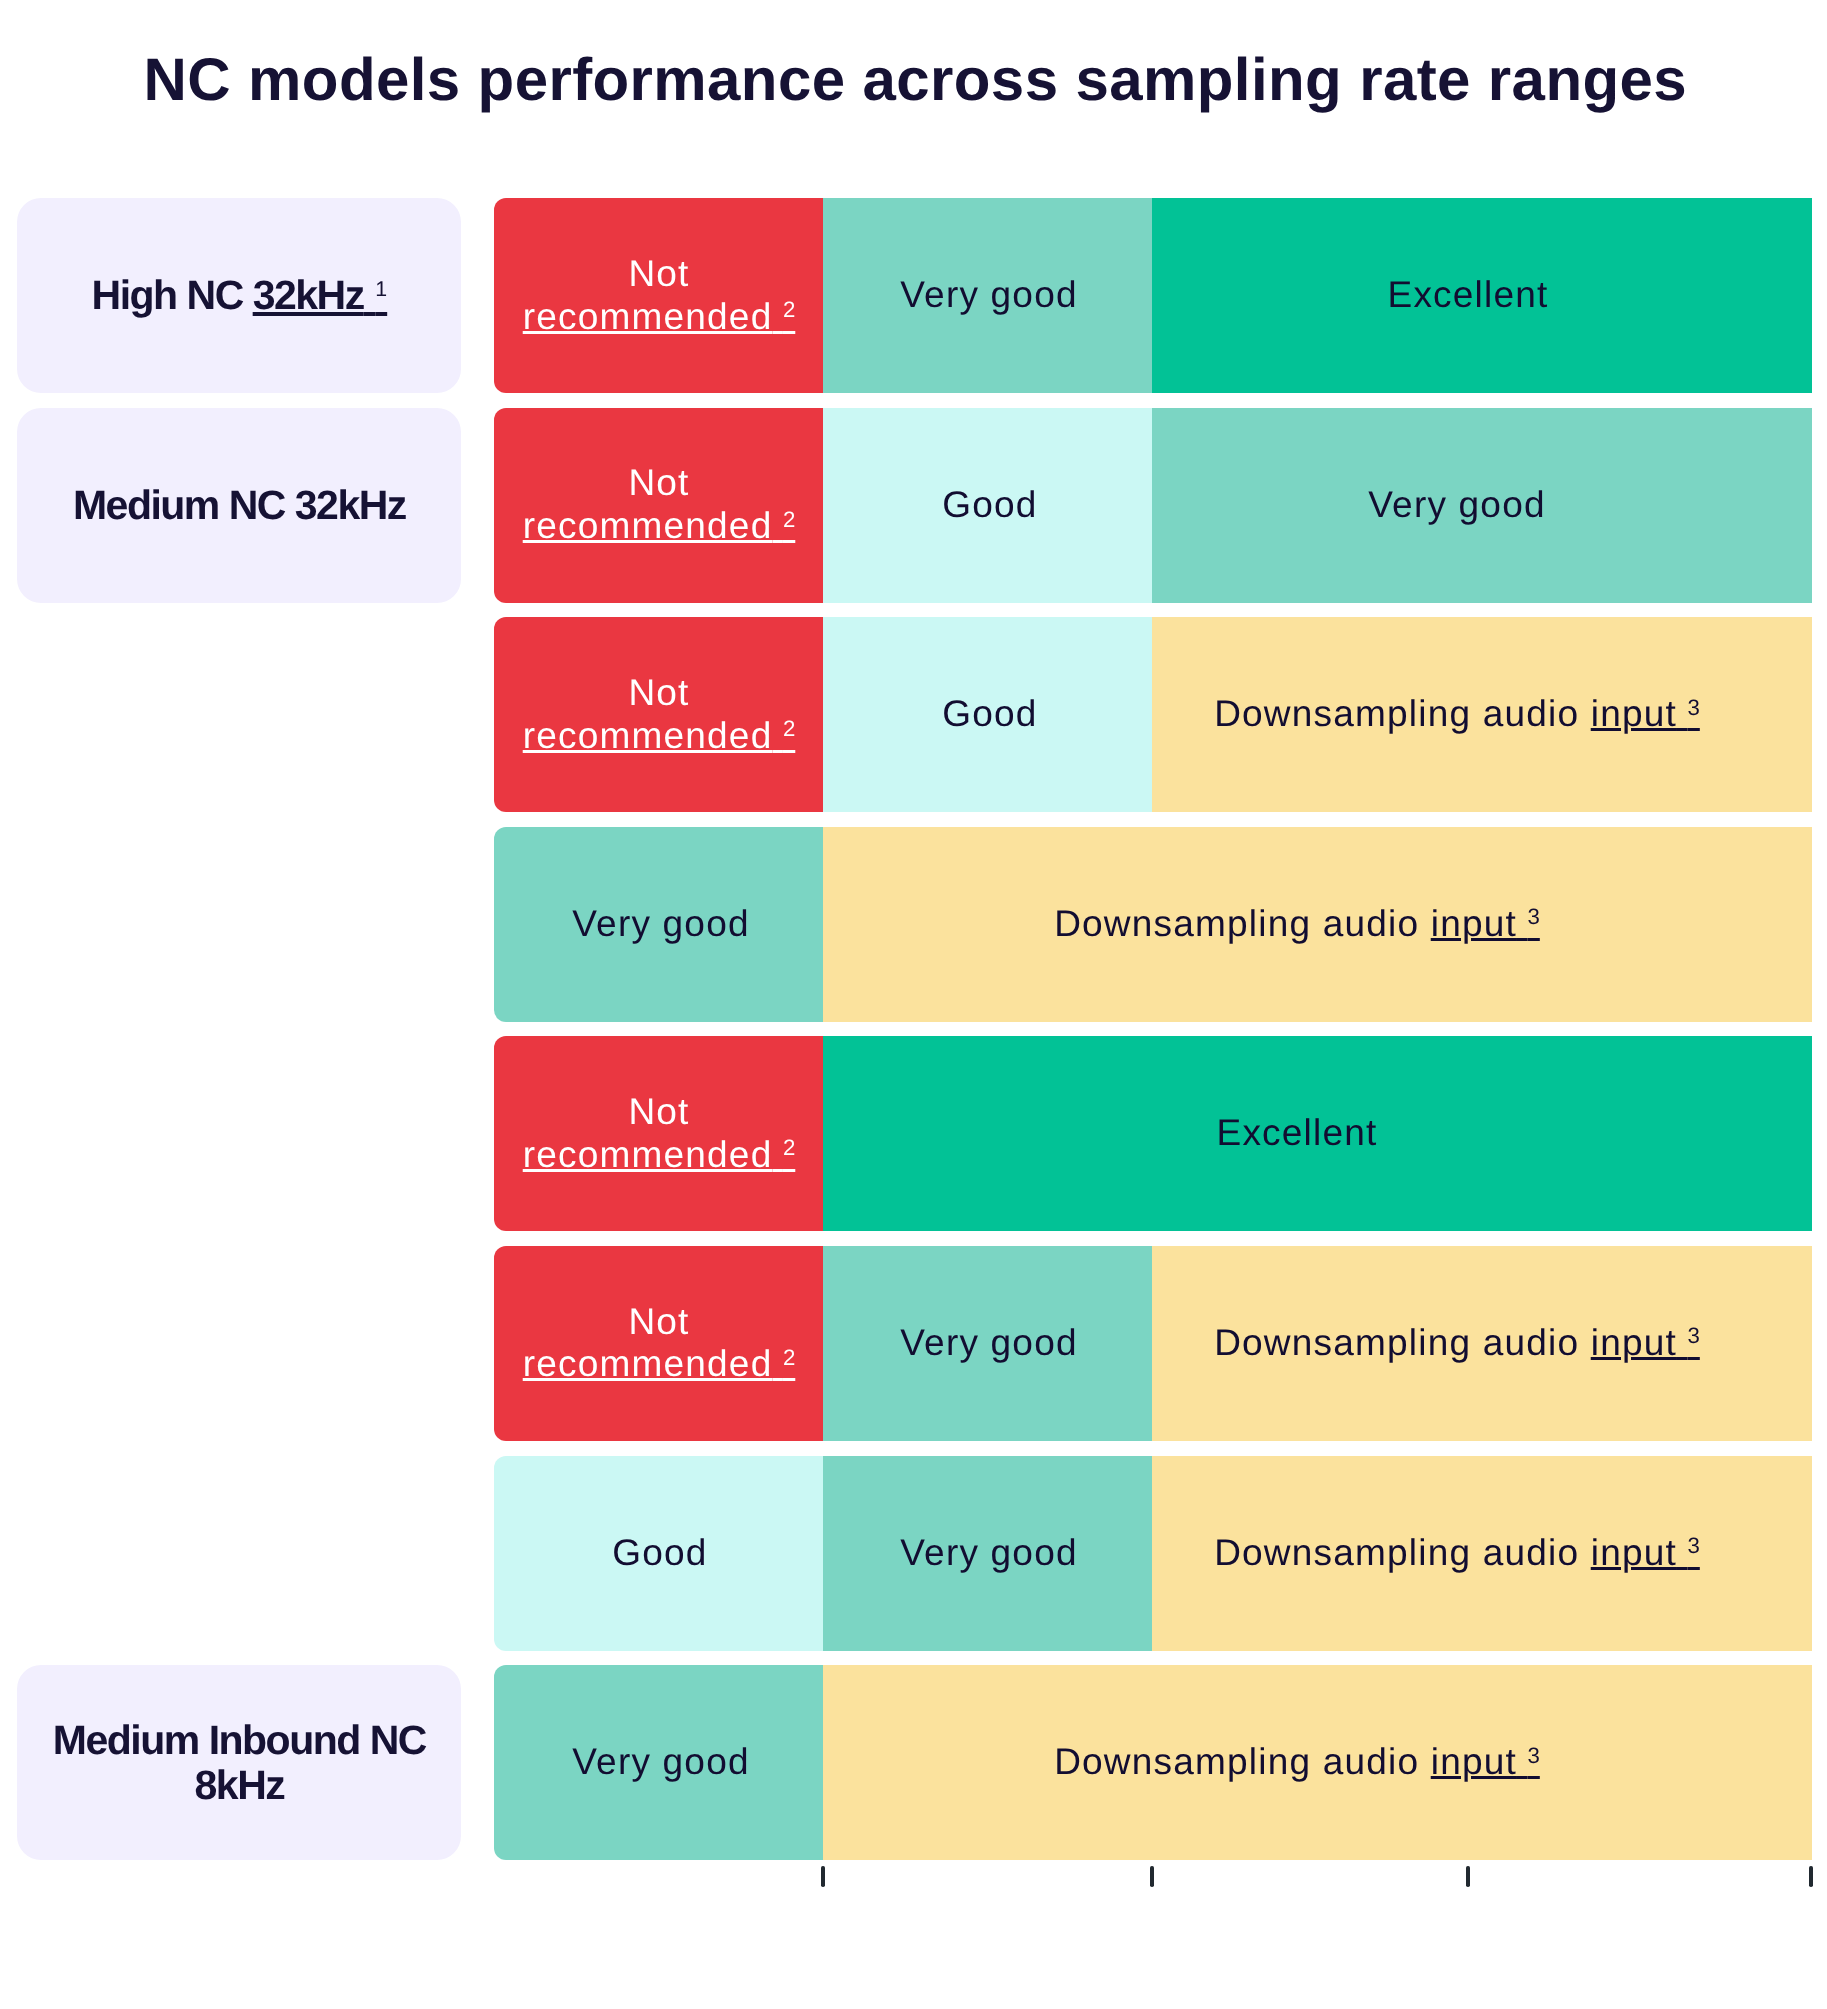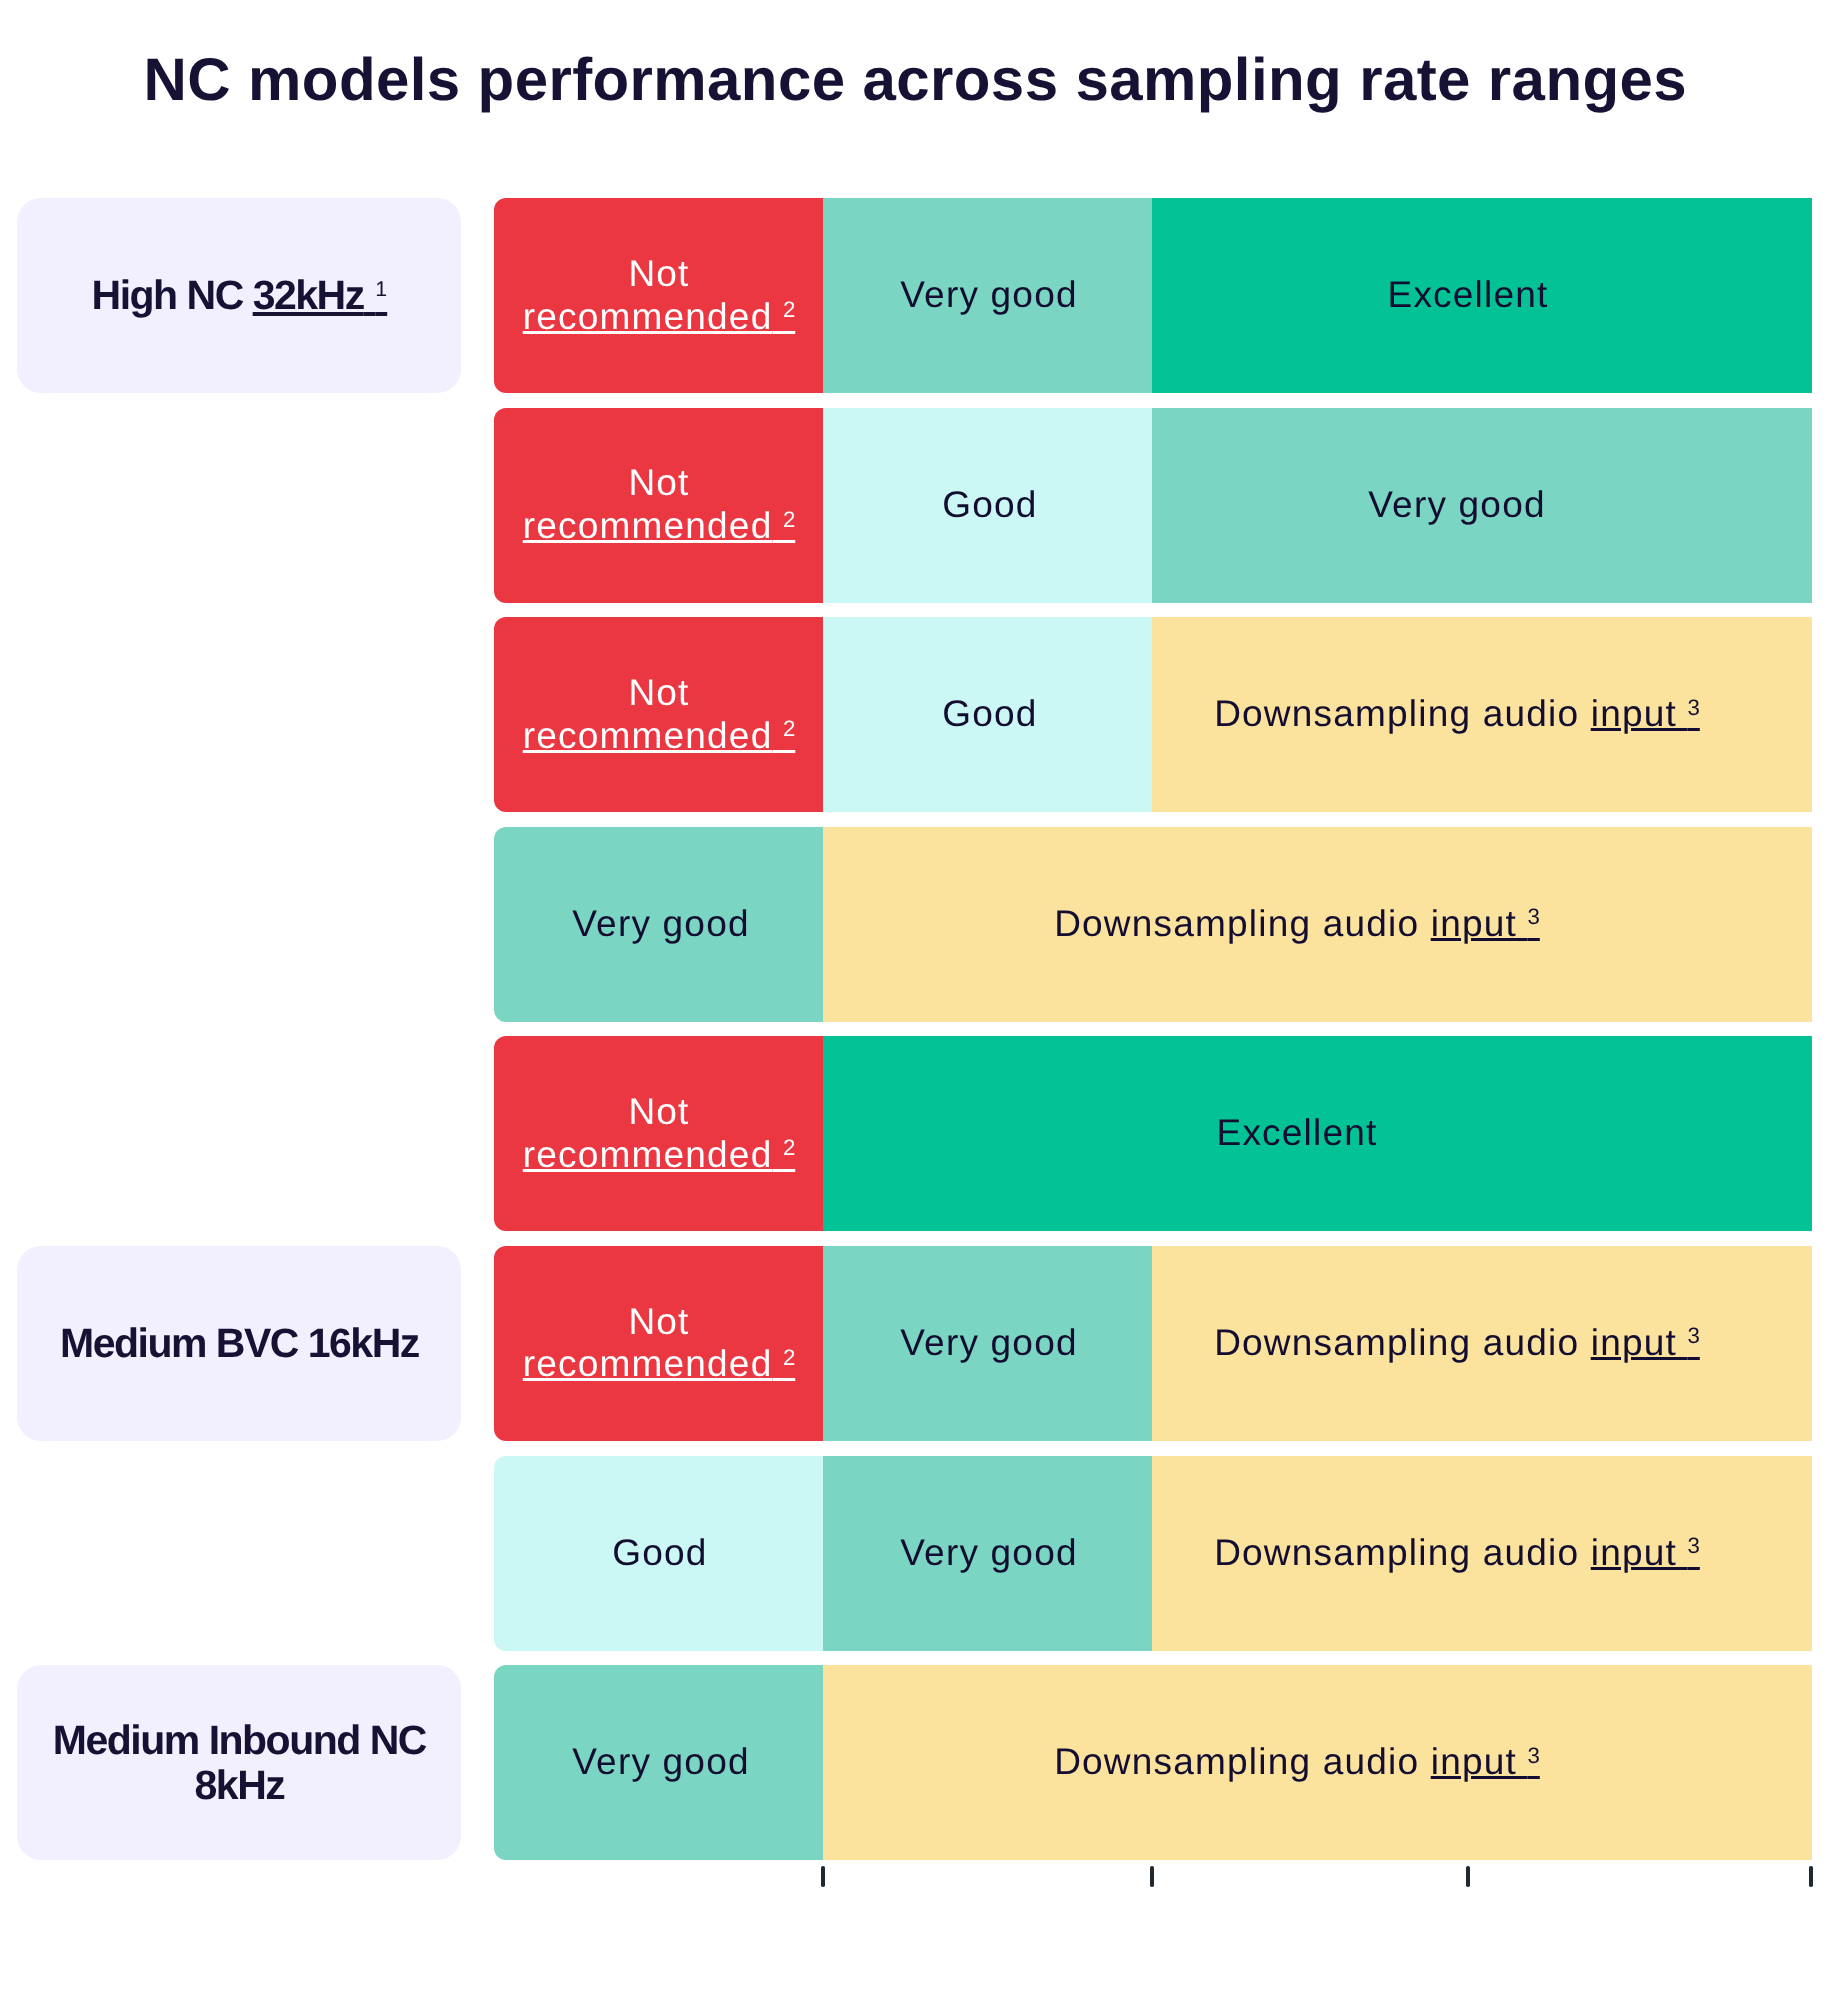--- a/index.html
+++ b/index.html
@@ -77,20 +77,23 @@
           <div class="seg" style="left: 0px; width: 329px; background: rgb(234, 55, 65);"></div>
           <div class="celltext" style="left: -164px; width: 658px; color: rgb(255, 255, 255);"><span>Not
 <span class="nw">recommended<span class="sp">  </span><sup>2</sup></span></span></div>
           <div class="seg" style="left: 329px; width: 329px; background: rgb(123, 213, 195);"></div>
           <div class="celltext" style="left: 166px; width: 658px; color: rgb(18, 13, 49);"><span>Very good</span></div>
           <div class="seg" style="left: 658px; width: 660px; background: rgb(2, 194, 150);"></div>
           <div class="celltext" style="left: 645px; width: 658px; color: rgb(18, 13, 49);"><span>Excellent</span></div>
         </div>
       </div>
       <div class="row">
+        <div class="label">
+          <span class="labeltext"><span>Medium NC 32kHz</span></span>
+        </div>
         <div class="bar">
           <div class="seg" style="left: 0px; width: 329px; background: rgb(234, 55, 65);"></div>
           <div class="celltext" style="left: -164px; width: 658px; color: rgb(255, 255, 255);"><span>Not
 <span class="nw">recommended<span class="sp">  </span><sup>2</sup></span></span></div>
           <div class="seg" style="left: 329px; width: 329px; background: rgb(203, 248, 244);"></div>
           <div class="celltext" style="left: 167px; width: 658px; color: rgb(18, 13, 49);"><span>Good</span></div>
           <div class="seg" style="left: 658px; width: 660px; background: rgb(123, 213, 195);"></div>
           <div class="celltext" style="left: 634px; width: 658px; color: rgb(18, 13, 49);"><span>Very good</span></div>
         </div>
       </div>
@@ -116,23 +119,20 @@
       <div class="row">
         <div class="bar">
           <div class="seg" style="left: 0px; width: 329px; background: rgb(234, 55, 65);"></div>
           <div class="celltext" style="left: -164px; width: 658px; color: rgb(255, 255, 255);"><span>Not
 <span class="nw">recommended<span class="sp">  </span><sup>2</sup></span></span></div>
           <div class="seg" style="left: 329px; width: 989px; background: rgb(2, 194, 150);"></div>
           <div class="celltext" style="left: 474px; width: 658px; color: rgb(18, 13, 49);"><span>Excellent</span></div>
         </div>
       </div>
       <div class="row">
-        <div class="label">
-          <span class="labeltext"><span>Medium BVC 16kHz</span></span>
-        </div>
         <div class="bar">
           <div class="seg" style="left: 0px; width: 329px; background: rgb(234, 55, 65);"></div>
           <div class="celltext" style="left: -164px; width: 658px; color: rgb(255, 255, 255);"><span>Not
 <span class="nw">recommended<span class="sp">  </span><sup>2</sup></span></span></div>
           <div class="seg" style="left: 329px; width: 329px; background: rgb(123, 213, 195);"></div>
           <div class="celltext" style="left: 166px; width: 658px; color: rgb(18, 13, 49);"><span>Very good</span></div>
           <div class="seg" style="left: 658px; width: 660px; background: rgb(251, 226, 157);"></div>
           <div class="celltext" style="left: 634px; width: 658px; color: rgb(18, 13, 49);"><span>Downsampling audio <span class="nw">input<span class="sp">  </span><sup>3</sup></span></span></div>
         </div>
       </div>

